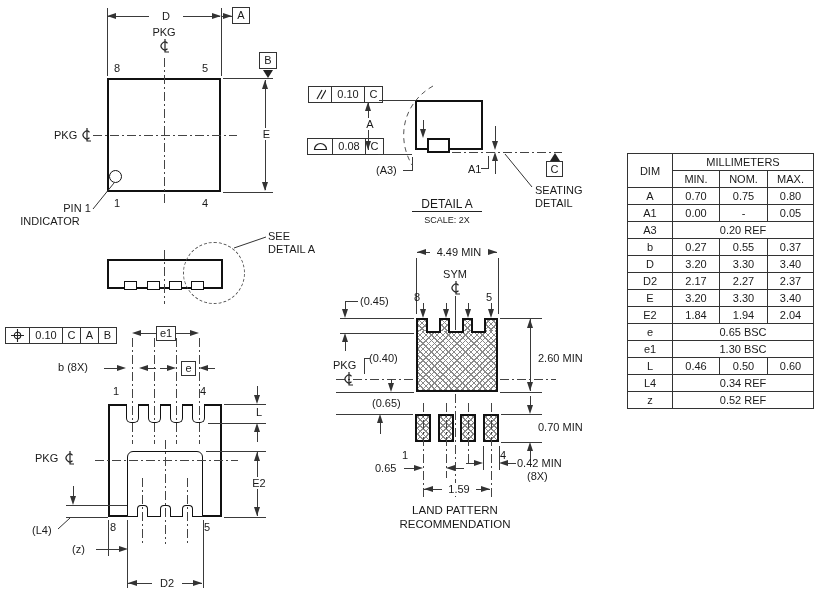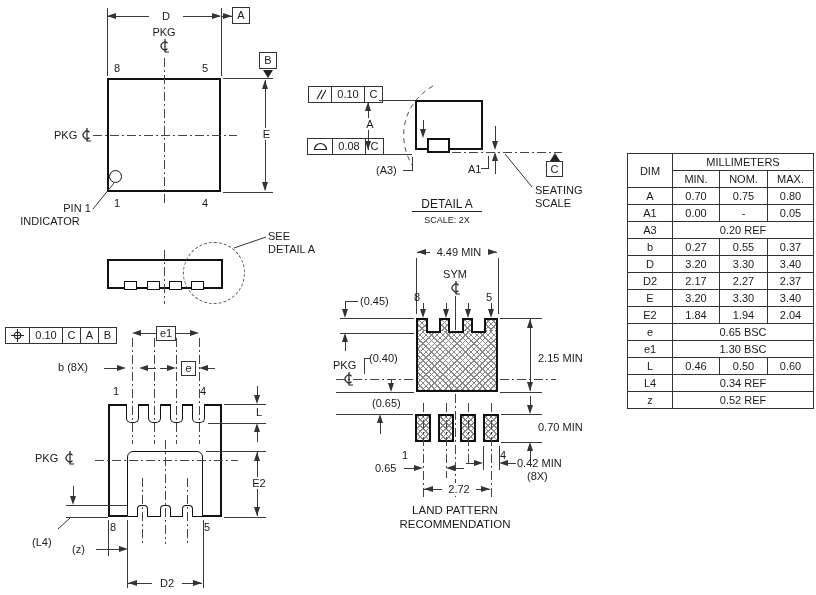--- a/index.html
+++ b/index.html
@@ -141,21 +141,21 @@
   <div class="ar ar-u" style="left:492px;top:152px"></div>
   <div class="ln" style="left:495px;top:160px;width:1px;height:14px"></div>
   <div class="t" style="left:468px;top:163px">A1</div>
   <div class="ln" style="left:488px;top:156px;width:1px;height:12px"></div>
   <div class="ln" style="left:481px;top:168px;width:8px;height:1px"></div>
 
   <div class="cdh" style="left:452px;top:152px;width:110px"></div>
   <div class="tri-u" style="left:550px;top:153px"></div>
   <div class="dbox" style="left:546px;top:161px;width:17px;height:16px;line-height:14px"><span>C</span></div>
   <div class="t" style="left:535px;top:184px">SEATING</div>
-  <div class="t" style="left:535px;top:197px">SCALE</div>
+  <div class="t" style="left:535px;top:197px">DETAIL</div>
 
   <div class="t tc underl" style="left:412px;top:198px;width:70px;font-size:12px">DETAIL A</div>
   <div class="t tc small" style="left:412px;top:214px;width:70px">SCALE: 2X</div>
 
   <div class="dtable" style="position:absolute;left:627px;top:153px;width:186px">
       <table>
         <colgroup>
           <col style="width:45px">
           <col style="width:47px">
           <col style="width:48px">
@@ -315,21 +315,21 @@
   <div class="t tc bgw" style="left:250px;top:406px;width:14px">L</div>
   <div class="ln" style="left:257px;top:452px;width:1px;height:64px"></div>
   <div class="ar ar-u" style="left:254px;top:452px"></div>
   <div class="ar ar-d" style="left:254px;top:507px"></div>
   <div class="t tc bgw" style="left:246px;top:477px;width:22px">E2</div>
 
   <div class="ln" style="left:66px;top:505px;width:61px;height:1px"></div>
   <div class="ln" style="left:66px;top:517px;width:42px;height:1px"></div>
   <div class="ln" style="left:73px;top:486px;width:1px;height:10px"></div>
   <div class="ar ar-d" style="left:70px;top:496px"></div>
-  <div class="t" style="left:32px;top:536px">(L4)</div>
+  <div class="t" style="left:32px;top:524px">(L4)</div>
 
   <div class="t" style="left:72px;top:543px">(z)</div>
   <div class="ln" style="left:96px;top:549px;width:23px;height:1px"></div>
   <div class="ar ar-r" style="left:119px;top:546px"></div>
   <div class="ln" style="left:108px;top:520px;width:1px;height:36px"></div>
 
   <div class="ln" style="left:127px;top:520px;width:1px;height:68px"></div>
   <div class="ln" style="left:203px;top:520px;width:1px;height:68px"></div>
   <div class="ln" style="left:128px;top:583px;width:74px;height:1px"></div>
   <div class="ar ar-l" style="left:128px;top:580px"></div>
@@ -403,21 +403,21 @@
   <div class="t" style="left:372px;top:397px">(0.65)</div>
   <div class="ln" style="left:336px;top:414px;width:77px;height:1px"></div>
   <div class="ar ar-u" style="left:377px;top:414px"></div>
   <div class="ln" style="left:380px;top:423px;width:1px;height:11px"></div>
 
   <div class="ln" style="left:500px;top:318px;width:42px;height:1px"></div>
   <div class="ln" style="left:500px;top:392px;width:42px;height:1px"></div>
   <div class="ln" style="left:530px;top:319px;width:1px;height:72px"></div>
   <div class="ar ar-u" style="left:527px;top:319px"></div>
   <div class="ar ar-d" style="left:527px;top:382px"></div>
-  <div class="t" style="left:538px;top:352px">2.15 MIN</div>
+  <div class="t" style="left:538px;top:352px">2.60 MIN</div>
 
   <div class="ln" style="left:501px;top:414px;width:41px;height:1px"></div>
   <div class="ln" style="left:501px;top:442px;width:41px;height:1px"></div>
   <div class="ln" style="left:530px;top:396px;width:1px;height:9px"></div>
   <div class="ar ar-d" style="left:527px;top:405px"></div>
   <div class="ar ar-u" style="left:527px;top:442px"></div>
   <div class="ln" style="left:530px;top:451px;width:1px;height:9px"></div>
   <div class="t" style="left:538px;top:421px">0.70 MIN</div>
 
   <div class="cdv" style="left:423px;top:403px;height:94px"></div>
@@ -431,21 +431,21 @@
 
   <div class="t" style="left:375px;top:462px">0.65</div>
   <div class="ln" style="left:404px;top:468px;width:10px;height:1px"></div>
   <div class="ar ar-r" style="left:414px;top:465px"></div>
   <div class="ar ar-l" style="left:446px;top:465px"></div>
   <div class="ln" style="left:455px;top:468px;width:9px;height:1px"></div>
 
   <div class="ln" style="left:424px;top:489px;width:66px;height:1px"></div>
   <div class="ar ar-l" style="left:424px;top:486px"></div>
   <div class="ar ar-r" style="left:481px;top:486px"></div>
-  <div class="t tc bgw" style="left:442px;top:483px;width:30px">2.72</div>
+  <div class="t tc bgw" style="left:442px;top:483px;width:30px">1.59</div>
 
   <div class="ln" style="left:483px;top:446px;width:1px;height:24px"></div>
   <div class="ln" style="left:499px;top:446px;width:1px;height:24px"></div>
   <div class="ln" style="left:466px;top:463px;width:8px;height:1px"></div>
   <div class="ar ar-r" style="left:474px;top:460px"></div>
   <div class="ar ar-l" style="left:499px;top:460px"></div>
   <div class="ln" style="left:508px;top:463px;width:8px;height:1px"></div>
   <div class="t" style="left:517px;top:457px">0.42 MIN</div>
   <div class="t" style="left:527px;top:470px">(8X)</div>
 

